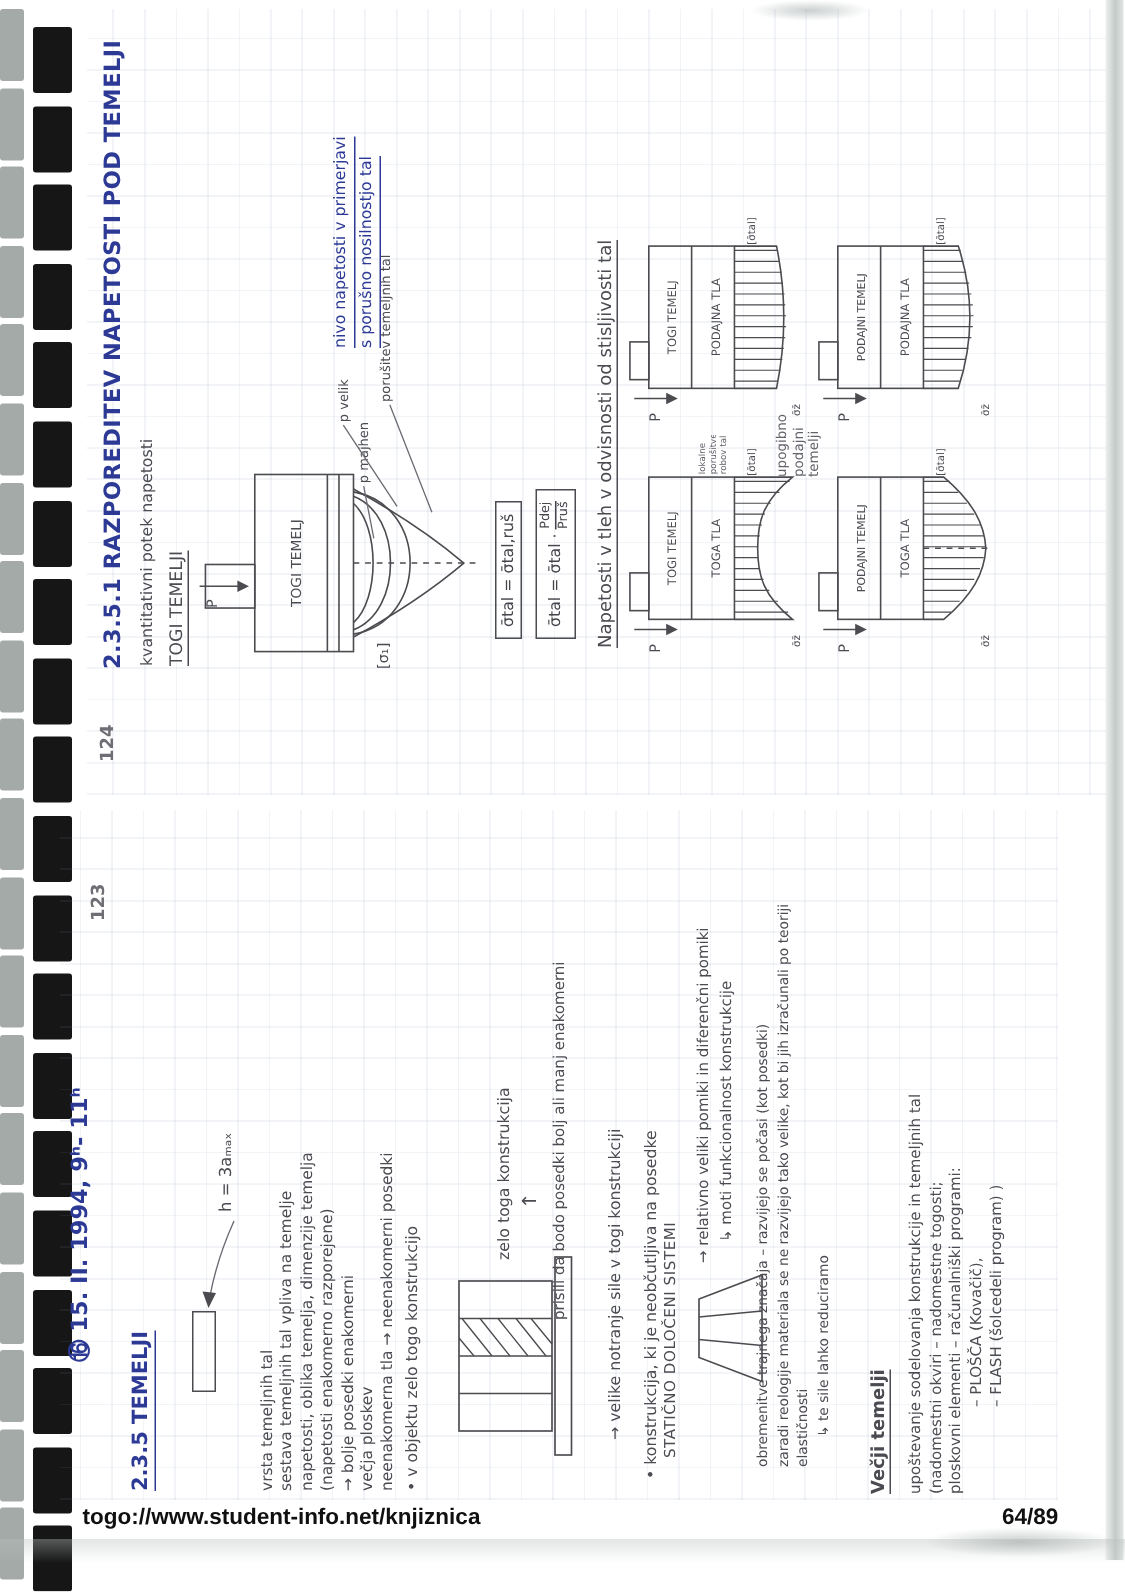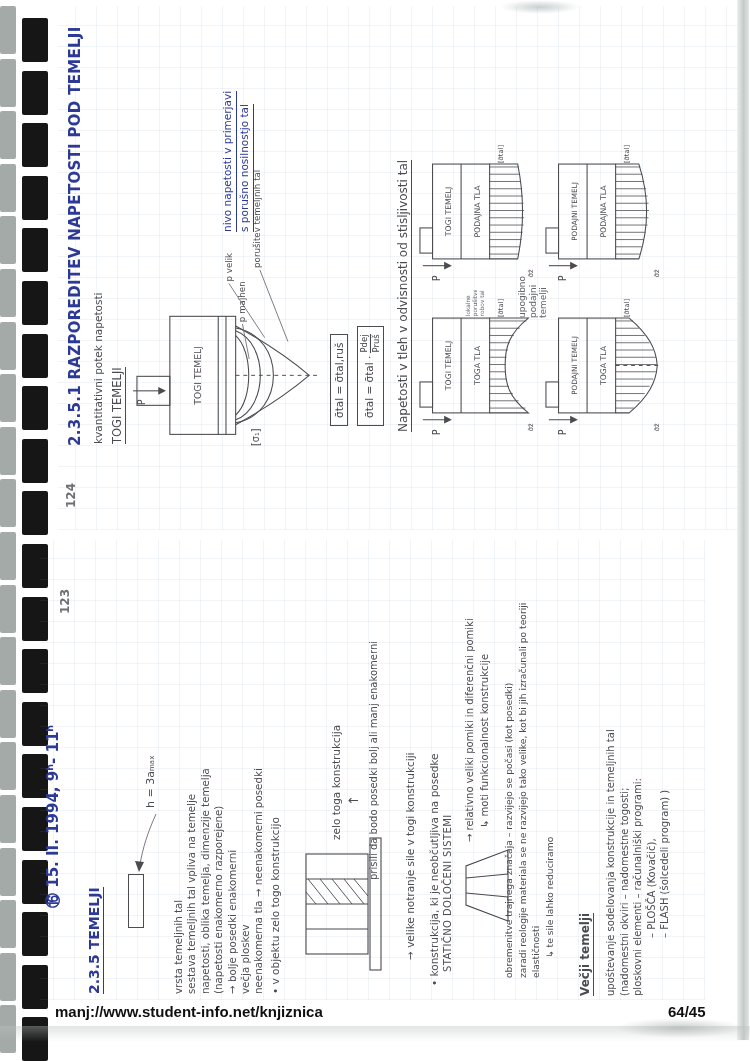--- a/index.html
+++ b/index.html
@@ -312,16 +312,16 @@
       </div>
 
     </div>
   </div>
 
   <div class="edge-right"></div>
   <div class="bottom-shade"></div>
   <div class="smudge1"></div>
   <div class="smudge2"></div>
 
-  <div class="footer-url">manj://www.student-info.net/knjiznica</div>
-  <div class="footer-page">64/45</div>
+  <div class="footer-url">togo://www.student-info.net/knjiznica</div>
+  <div class="footer-page">64/89</div>
 
 </div>
 
 </body></html>

